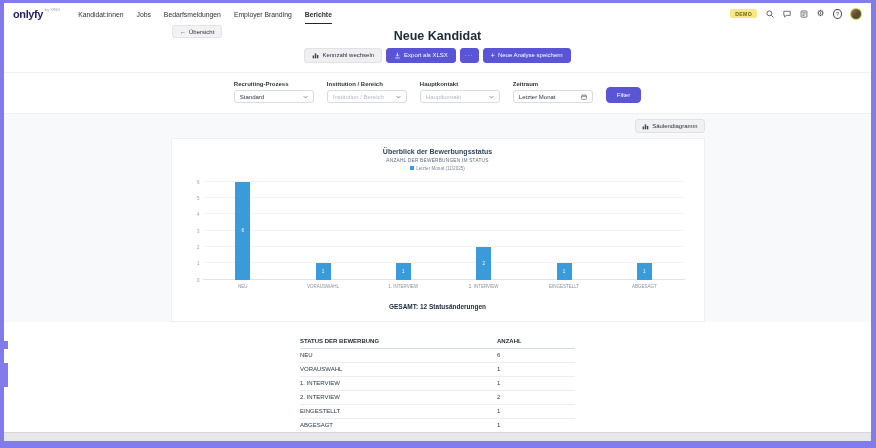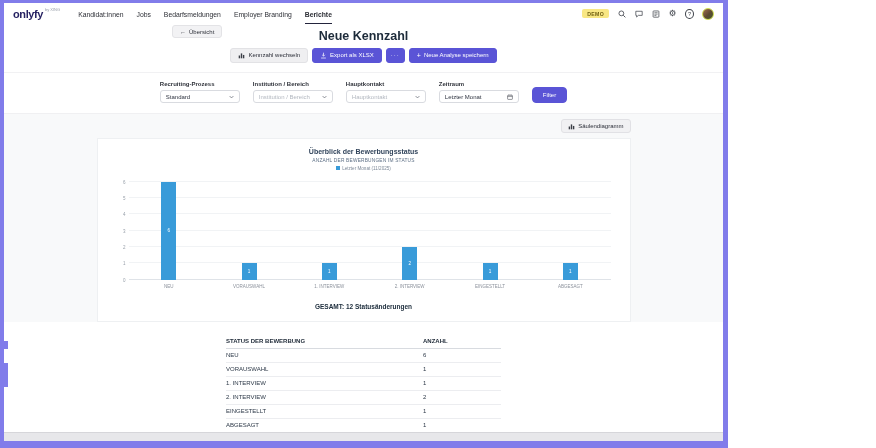--- a/index.html
+++ b/index.html
@@ -1,16 +1,16 @@
 <!DOCTYPE html>
 <html><head>
 <meta charset="utf-8">
 <style>
   html,body{margin:0;padding:0;background:#fff;}
-  .stage{position:relative;width:728px;height:448px;font-family:"Liberation Sans",sans-serif;
+  .stage{position:relative;width:876px;height:448px;font-family:"Liberation Sans",sans-serif;
          -webkit-font-smoothing:antialiased;}
   .frame{position:absolute;inset:0;border:solid #817cea;border-width:3px 5px 7px 4px;
          box-sizing:border-box;background:#fff;overflow:hidden;}
 
   
   .topnav{display:flex;align-items:center;height:21px;padding:0 9px;background:#fff;}
   .logo{font-size:11px;font-weight:800;color:#262262;letter-spacing:-0.4px;cursor:pointer;}
   .logo-suffix{font-size:4px;color:#9aa0ab;margin-left:2px;align-self:flex-start;padding-top:4px;}
   .nav-menu{display:flex;gap:13px;margin-left:18px;height:100%;align-items:center;}
   .nav-item{font-size:6.8px;color:#2d2f36;cursor:pointer;padding:7px 0 5px;border-bottom:1.6px solid transparent;}
@@ -136,21 +136,21 @@
           </span>
       <span class="avatar"></span>
     </div>
   </div>
 
   <div class="header-area">
     <span class="back-btn">
       <span>←</span>
       <span>Übersicht</span>
     </span>
-    <div class="page-title">Neue Kennzahl</div>
+    <div class="page-title">Neue Kandidat</div>
     <div class="actions-row">
       <span class="btn btn-light">
         <svg width="7" height="7" viewBox="0 0 10 10">
               <rect x="1" y="5" width="2" height="4" fill="#3a3e46"></rect>
               <rect x="4" y="2" width="2" height="7" fill="#3a3e46"></rect>
               <rect x="7" y="4.2" width="2" height="4.8" fill="#3a3e46"></rect>
             </svg>
         <span>Kennzahl wechseln</span>
       </span>
       <span class="btn btn-primary">

